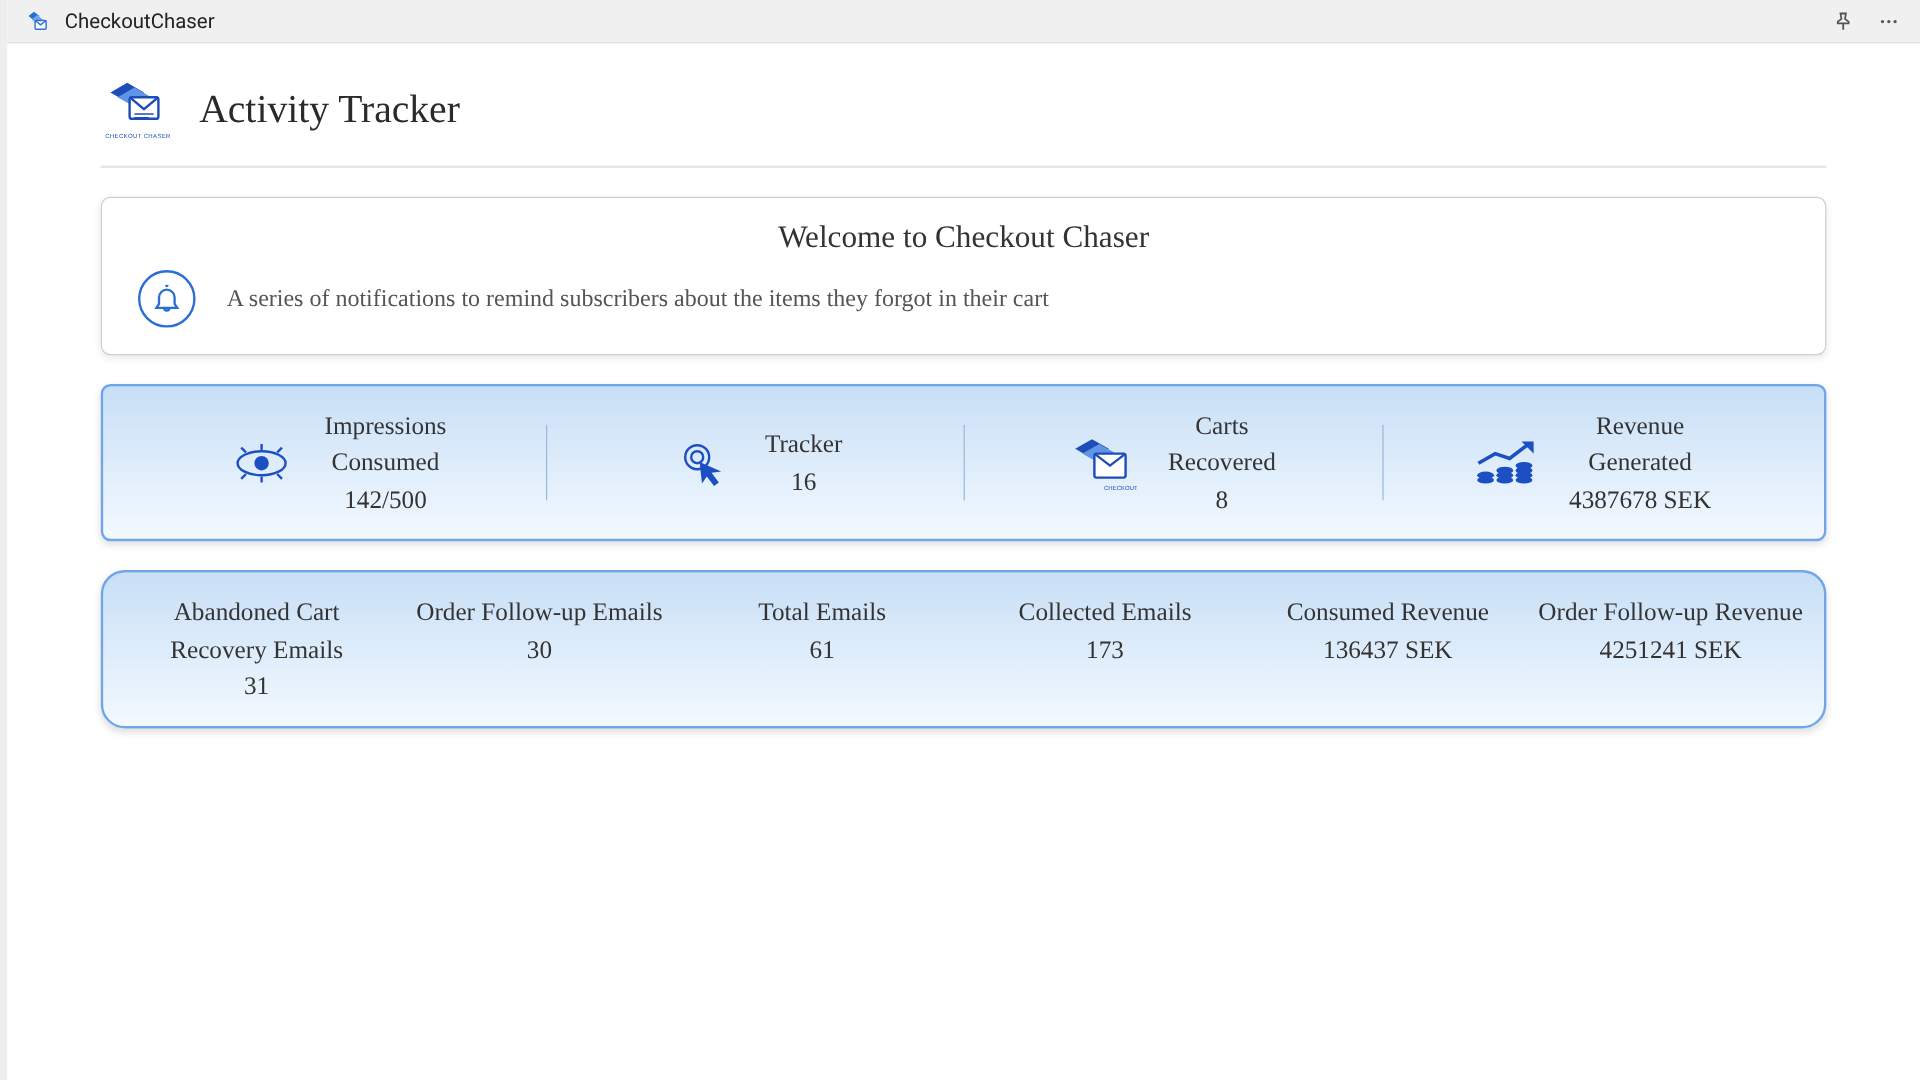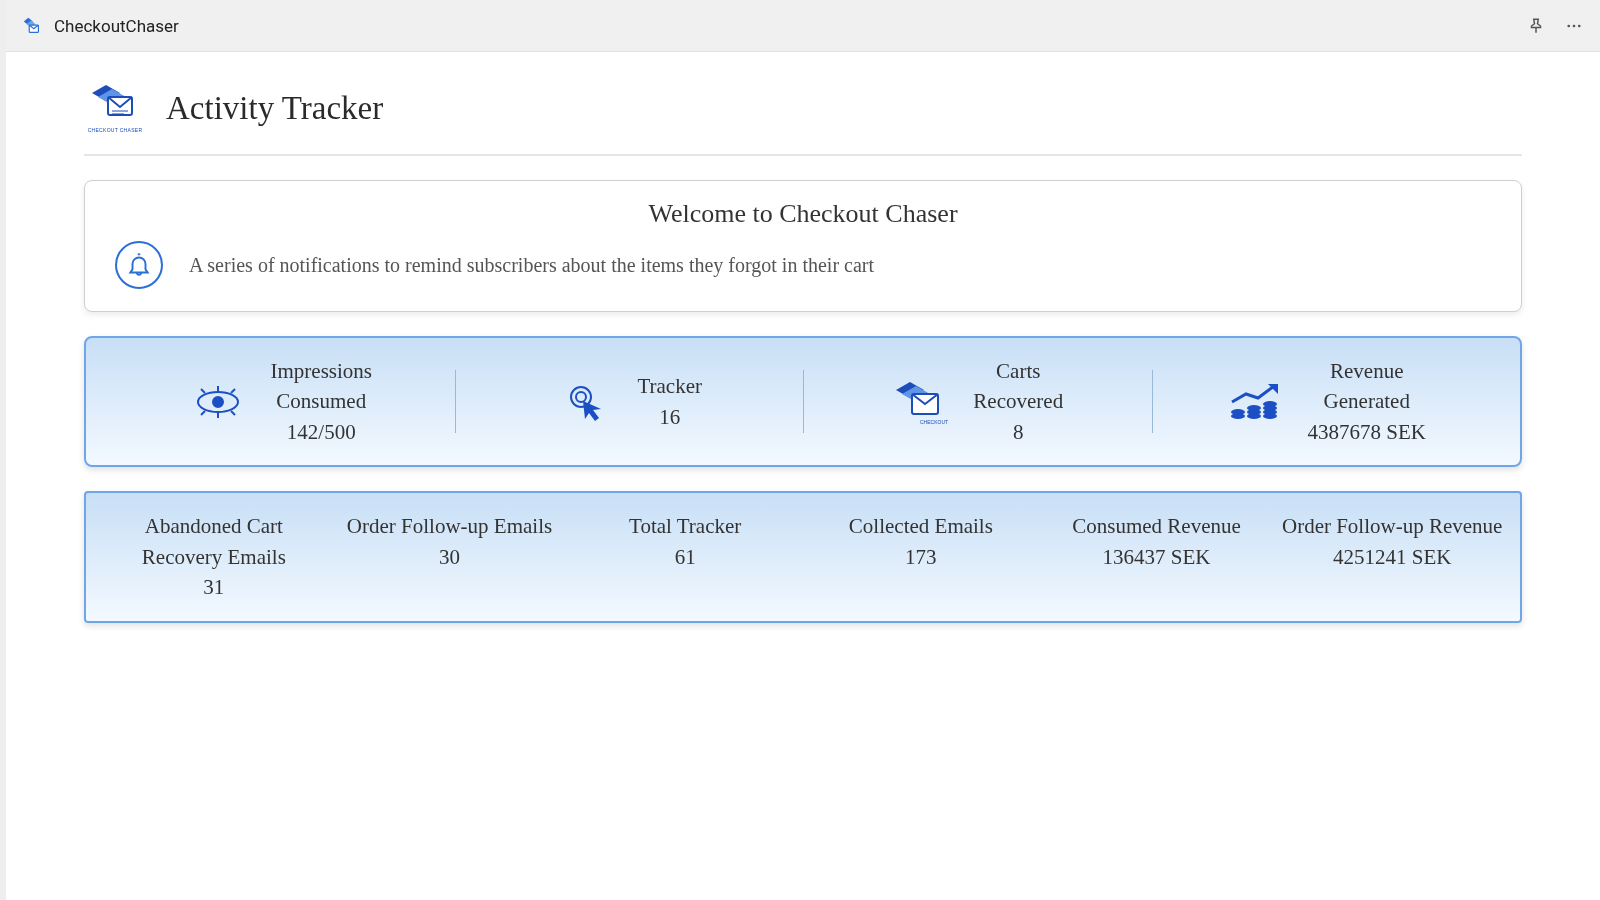--- a/index.html
+++ b/index.html
@@ -11,21 +11,21 @@
     height: 900px;
     overflow: hidden;
   }
   .app-frame { display: flex; height: 100%; }
   .side-rail {
     width: 6px;
     background: #eeeeee;
   }
   .main-area { flex: 1; display: flex; flex-direction: column; }
   .titlebar {
-    height: 52px;
+    height: 36px;
     background: #f0f0f0;
     border-bottom: 1px solid #e0e0e0;
     display: flex;
     align-items: center;
     padding: 0 14px;
     justify-content: space-between;
   }
   .titlebar-left { display: flex; align-items: center; gap: 10px; }
   .titlebar-logo {
     width: 24px; height: 24px;
@@ -131,21 +131,21 @@
   }
   .metric-text {
     text-align:center;
     font-size: 21px;
     color: #333;
     line-height: 1.45;
   }
   .metric-text .line { display:block; }
   .email-panel {
     border: 2px solid #6fa6e8;
-    border-radius: 4px;
+    border-radius: 20px;
     background: linear-gradient(180deg, #c8dff6 0%, #f3f9ff 100%);
     box-shadow: 0 3px 6px rgba(0,0,0,0.12);
     padding: 18px 10px;
     display:flex;
   }
   .email-cell {
     flex:1;
     text-align:center;
     font-size: 21px;
     color:#333;
@@ -298,21 +298,21 @@
       <div class="email-panel">
         <div class="email-cell">
           <span class="line">Abandoned Cart Recovery Emails</span>
           <span class="line">31</span>
         </div>
         <div class="email-cell">
           <span class="line">Order Follow-up Emails</span>
           <span class="line">30</span>
         </div>
         <div class="email-cell">
-          <span class="line">Total Tracker</span>
+          <span class="line">Total Emails</span>
           <span class="line">61</span>
         </div>
         <div class="email-cell">
           <span class="line">Collected Emails</span>
           <span class="line">173</span>
         </div>
         <div class="email-cell">
           <span class="line">Consumed Revenue</span>
           <span class="line">136437 SEK</span>
         </div>

